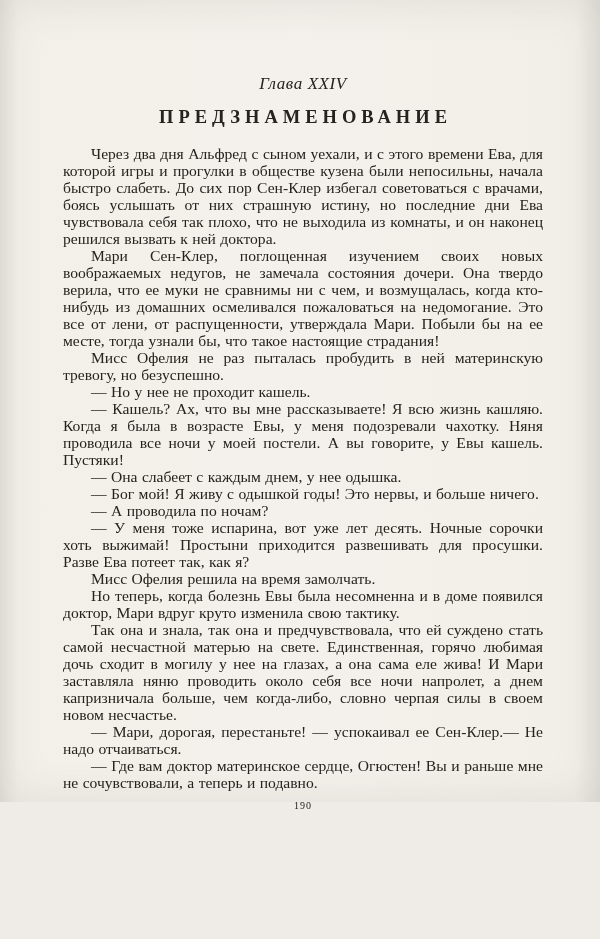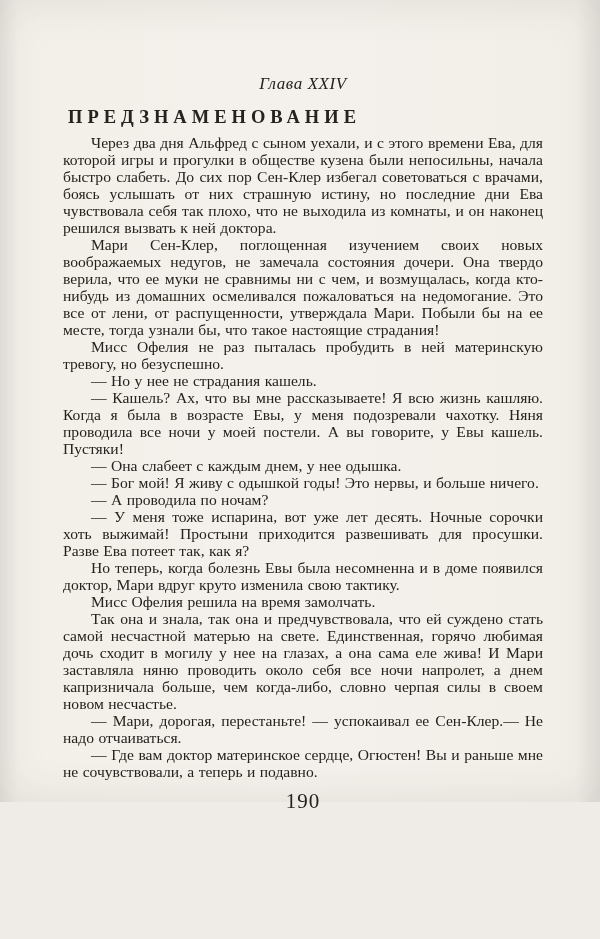--- a/index.html
+++ b/index.html
@@ -18,59 +18,60 @@
     box-shadow: inset 0 0 46px rgba(60,55,45,0.10);
   }
   .chapter-label {
     text-align: center;
     font-style: italic;
     font-size: 17px;
     letter-spacing: 0.6px;
     margin-bottom: 13px;
   }
   .chapter-title {
+    text-align: center;
     font-size: 18.5px;
     font-weight: bold;
     letter-spacing: 5px;
     text-indent: 5px; 
-    margin-bottom: 6px;
+    margin-bottom: 17px;
   }
   .body-text p {
     font-size: 15.6px;
     line-height: 17px;
     text-align: justify;
     text-indent: 28px;
     word-spacing: 0.5px;
   }
   .page-number {
     text-align: center;
-    font-size: 21px;
+    font-size: 10px;
     margin-top: 9px;
     letter-spacing: 1px;
   }
 </style>
 </head>
 <body>
 
 <div class="page">
   <div class="chapter-label">Глава XXIV</div>
 
   <h1 class="chapter-title">ПРЕДЗНАМЕНОВАНИЕ</h1>
 
   <div class="body-text">
       <p>Через два дня Альфред с сыном уехали, и с этого времени Ева, для которой игры и прогулки в обществе кузена были непосильны, начала быстро слабеть. До сих пор Сен-Клер избегал советоваться с врачами, боясь услышать от них страшную истину, но последние дни Ева чувствовала себя так плохо, что не выходила из комнаты, и он наконец решился вызвать к ней доктора.</p>
       <p>Мари Сен-Клер, поглощенная изучением своих новых воображаемых недугов, не замечала состояния дочери. Она твердо верила, что ее муки не сравнимы ни с чем, и возмущалась, когда кто-нибудь из домашних осмеливался пожаловаться на недомогание. Это все от лени, от распущенности, утверждала Мари. Побыли бы на ее месте, тогда узнали бы, что такое настоящие страдания!</p>
       <p>Мисс Офелия не раз пыталась пробудить в ней материнскую тревогу, но безуспешно.</p>
-      <p>— Но у нее не страдания кашель.</p>
+      <p>— Но у нее не проходит кашель.</p>
       <p>— Кашель? Ах, что вы мне рассказываете! Я всю жизнь кашляю. Когда я была в возрасте Евы, у меня подозревали чахотку. Няня проводила все ночи у моей постели. А вы говорите, у Евы кашель. Пустяки!</p>
       <p>— Она слабеет с каждым днем, у нее одышка.</p>
       <p>— Бог мой! Я живу с одышкой годы! Это нервы, и больше ничего.</p>
       <p>— А проводила по ночам?</p>
       <p>— У меня тоже испарина, вот уже лет десять. Ночные сорочки хоть выжимай! Простыни приходится развешивать для просушки. Разве Ева потеет так, как я?</p>
+      <p>Мисс Офелия решила на время замолчать.</p>
       <p>Но теперь, когда болезнь Евы была несомненна и в доме появился доктор, Мари вдруг круто изменила свою тактику.</p>
-      <p>Мисс Офелия решила на время замолчать.</p>
       <p>Так она и знала, так она и предчувствовала, что ей суждено стать самой несчастной матерью на свете. Единственная, горячо любимая дочь сходит в могилу у нее на глазах, а она сама еле жива! И Мари заставляла няню проводить около себя все ночи напролет, а днем капризничала больше, чем когда-либо, словно черпая силы в своем новом несчастье.</p>
       <p>— Мари, дорогая, перестаньте! — успокаивал ее Сен-Клер.— Не надо отчаиваться.</p>
       <p>— Где вам доктор материнское сердце, Огюстен! Вы и раньше мне не сочувствовали, а теперь и подавно.</p>
     </div>
 
   <div class="page-number">190</div>
 </div>
 
 </body></html>

